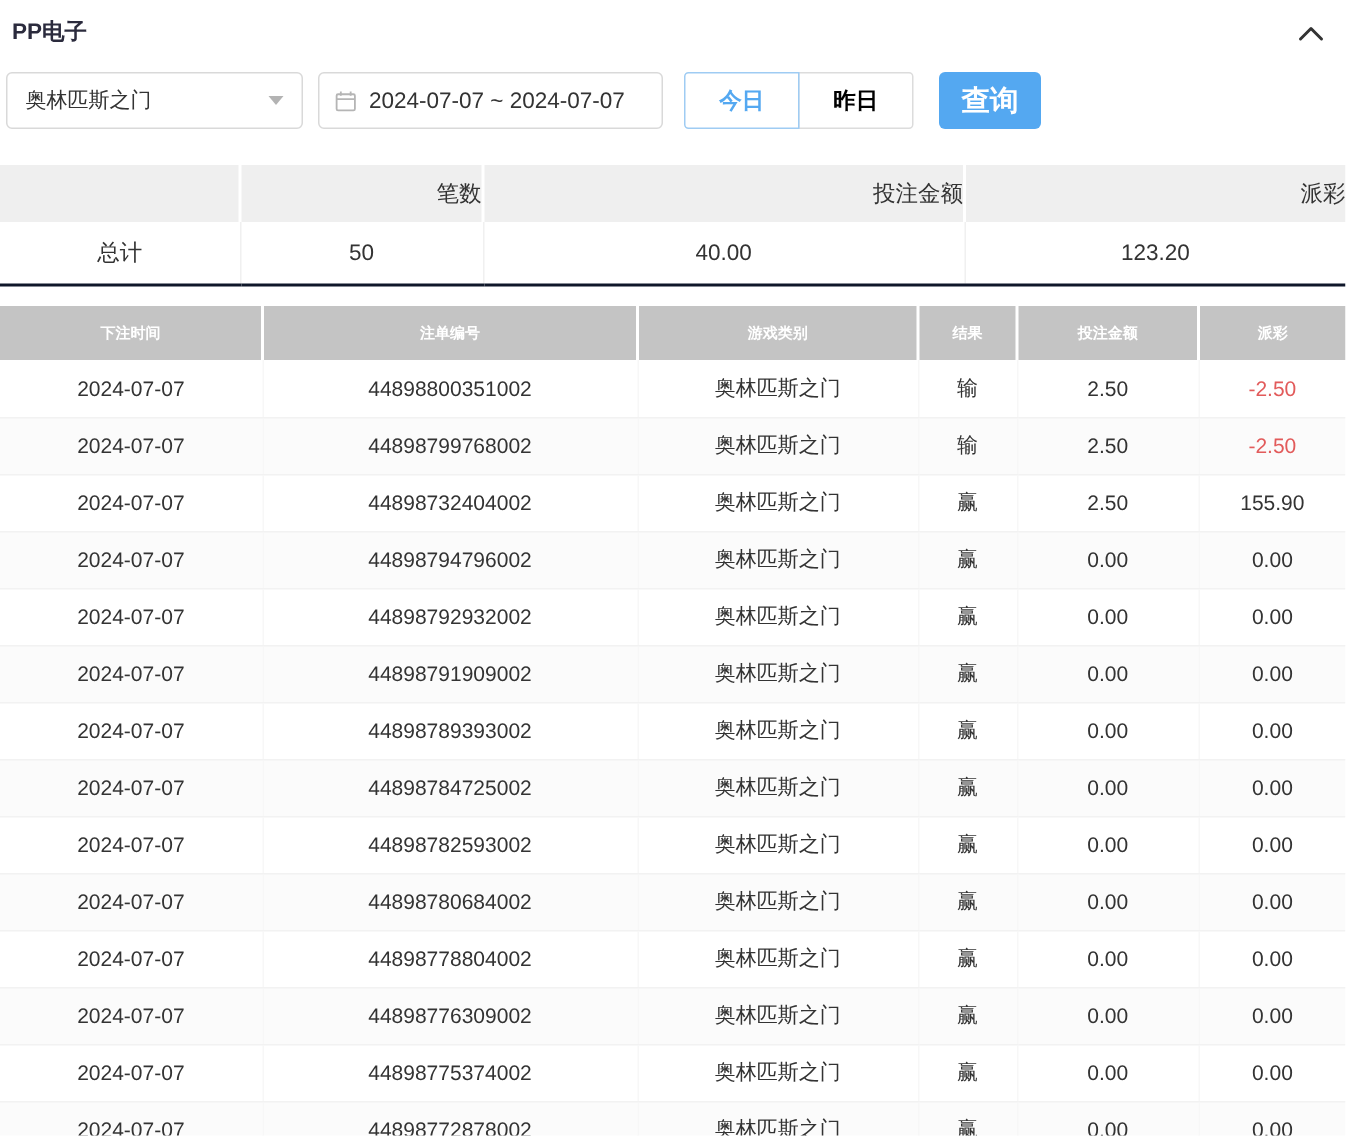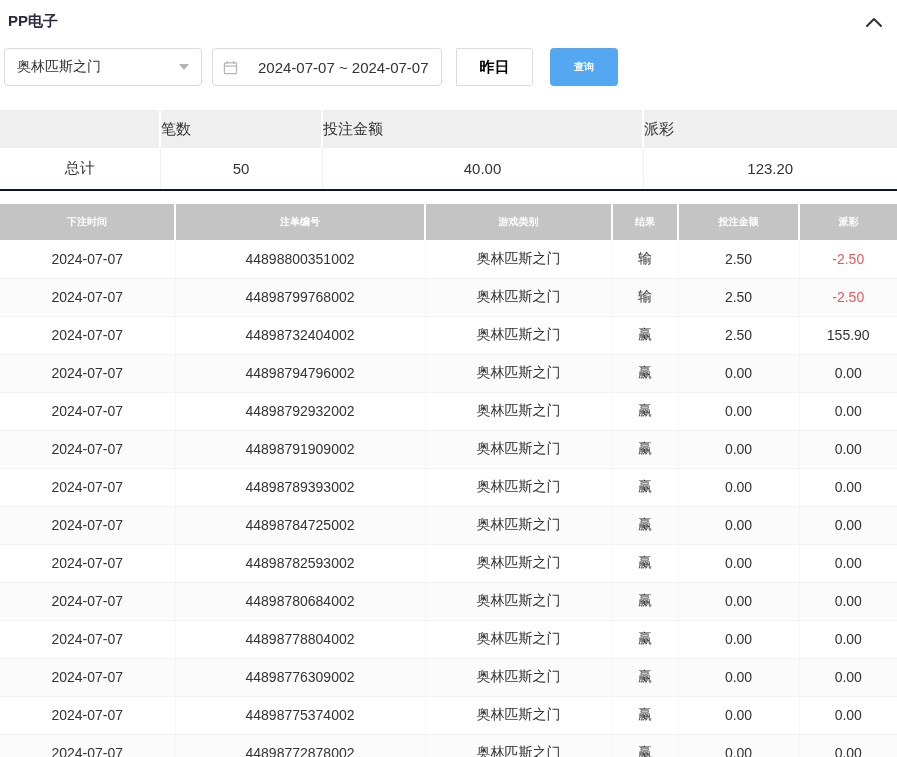--- a/index.html
+++ b/index.html
@@ -19,44 +19,44 @@
   
   .filter-bar { display: flex; align-items: center; margin: 17px 0 0 4px; }
   .select {
     width: 198px; height: 38px; border: 1px solid #d9d9d9; border-radius: 4px;
     display: flex; align-items: center; justify-content: space-between;
     padding: 0 12px; font-size: 14px; cursor: pointer; background: #fff;
   }
   .select .arrow { width: 0; height: 0; border-left: 5px solid transparent; border-right: 5px solid transparent; border-top: 6px solid #b3b3b3; }
   .date-input {
     width: 230px; height: 38px; border: 1px solid #d9d9d9; border-radius: 4px;
-    display: flex; align-items: center; gap: 20px; margin-left: 10px; padding: 0 10px;
+    display: flex; align-items: center; gap: 8px; margin-left: 10px; padding: 0 10px;
     font-size: 15px; cursor: pointer; background: #fff;
   }
   .btn-group { display: flex; margin-left: 14px; }
   .qbtn {
     width: 77px; height: 38px; background: #fff; border: 1px solid #dcdcdc;
     color: #000000; font-size: 15px; cursor: pointer; margin-left: -1px;
     font-family: inherit; font-weight: bold;
   }
   .btn-group .qbtn:first-child { margin-left: 0; border-radius: 3px 0 0 3px; }
   .btn-group .qbtn:last-child { border-radius: 0 3px 3px 0; }
   .qbtn.active { border-color: var(--accent-border, #9fccf3); color: var(--accent, #54a6f0); position: relative; z-index: 1; }
   .search-btn {
     width: 68px; height: 38px; margin-left: 17px; background: var(--accent, #54a8f1);
-    border: none; border-radius: 4px; color: #fff; font-size: 10px; cursor: pointer;
+    border: none; border-radius: 4px; color: #fff; font-size: 19px; cursor: pointer;
     font-family: inherit; font-weight: bold;
   }
 
   
   table { border-collapse: collapse; table-layout: fixed; width: 897px; }
   .summary { margin-top: 24px; font-size: 15px; }
   .summary th {
     background: #efefef; font-weight: normal; height: 38px;
-    border-right: 2px solid #fff; text-align: left; color: #333;
+    border-right: 2px solid #fff; text-align: right; color: #333;
   }
   .summary th:last-child { border-right: none; }
   .summary td { height: 42px; text-align: center; border-right: 1px solid #f0f0f0; border-bottom: 2px solid #0f172a; }
   .summary td:last-child { border-right: none; }
 
   
   .bets { margin-top: 13px; font-size: 14px; }
   .bets thead th {
     background: var(--table-header-bg, #c4c4c4); color: #fff; height: 36px;
     font-weight: bold; border-right: 2px solid #fff; font-size: 10px; text-align: center;
@@ -96,20 +96,21 @@
             <rect x="1.5" y="3" width="13" height="11.5" rx="1" fill="none" stroke="#b5b5b5" stroke-width="1.3"></rect>
             <line x1="1.5" y1="6.5" x2="14.5" y2="6.5" stroke="#b5b5b5" stroke-width="1.3"></line>
             <line x1="4.5" y1="1" x2="4.5" y2="4" stroke="#b5b5b5" stroke-width="1.3"></line>
             <line x1="11.5" y1="1" x2="11.5" y2="4" stroke="#b5b5b5" stroke-width="1.3"></line>
           </svg>
       </span>
       <span>2024-07-07 ~ 2024-07-07</span>
     </div>
 
     <div class="btn-group">
+      <button class="qbtn active">今日</button>
       <button class="qbtn">昨日</button>
     </div>
 
     <button class="search-btn">查询</button>
   </div>
 
   <table class="summary">
     <colgroup>
         <col style="width:160px">
         <col style="width:162px">

